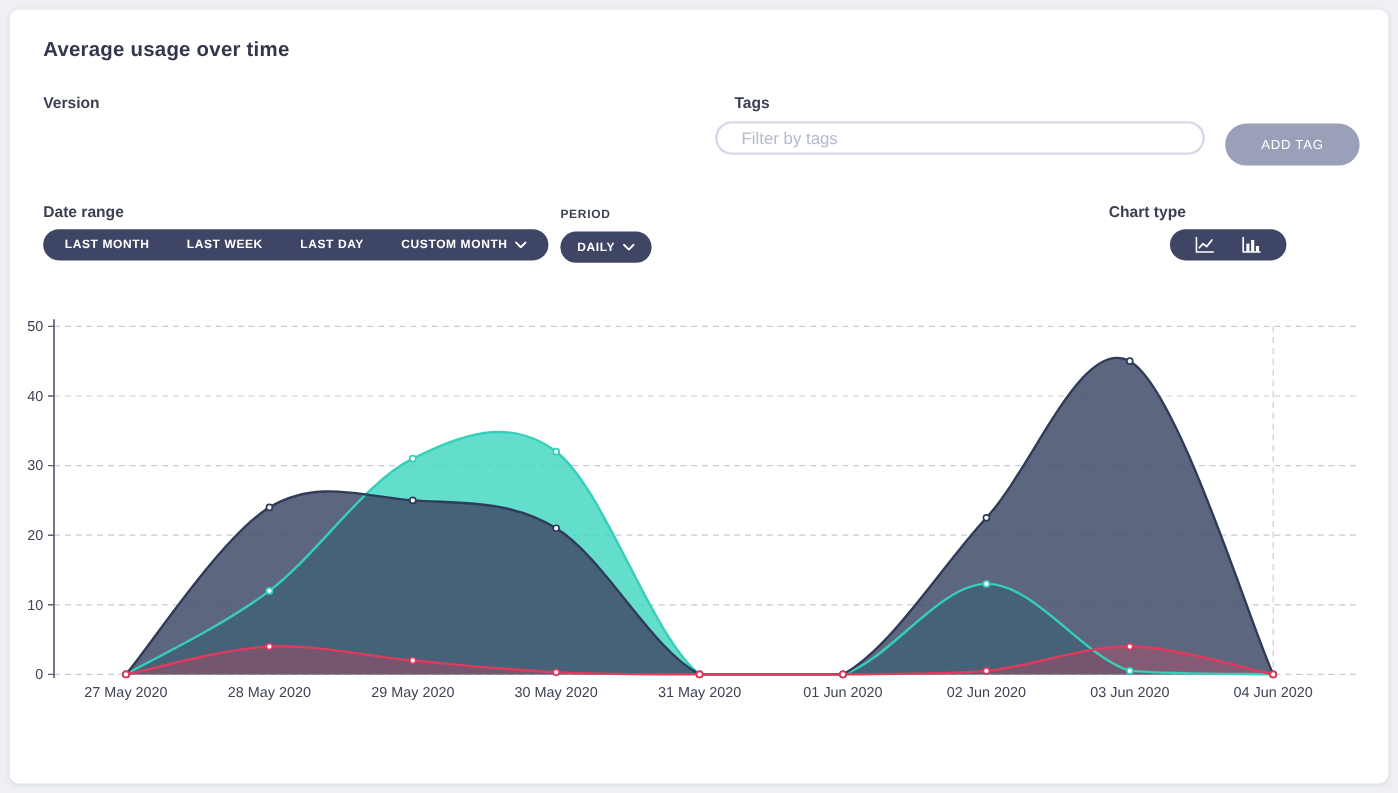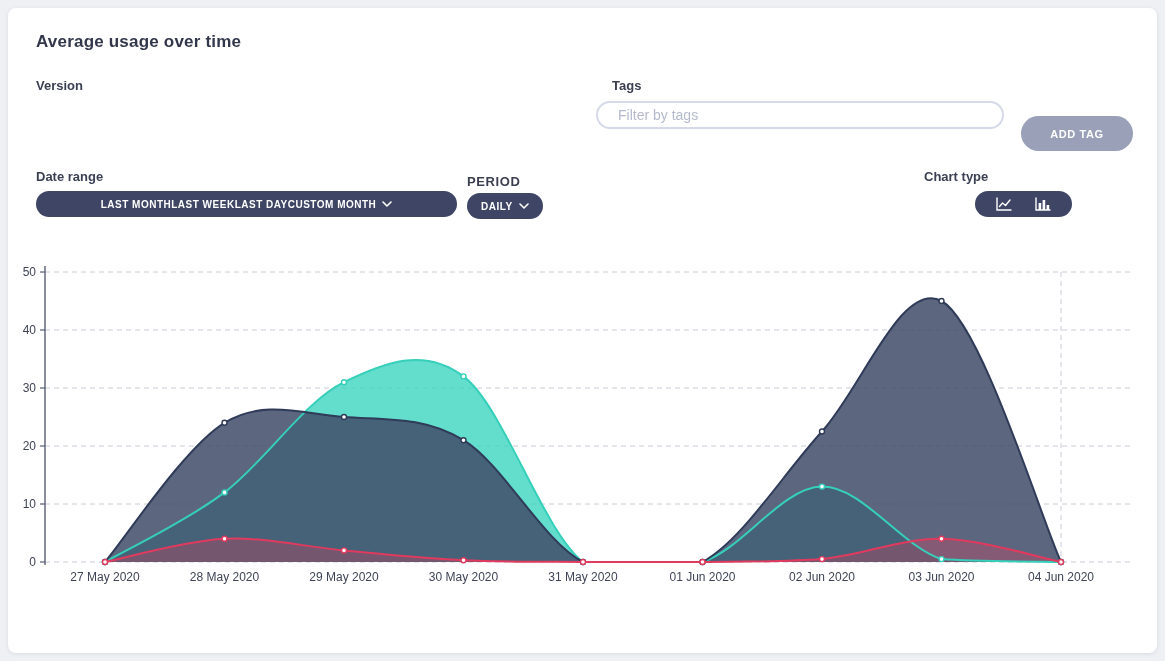--- a/index.html
+++ b/index.html
@@ -27,34 +27,33 @@
     font-size:14px; color:#3a3f52; padding:0 40px 0 20px; outline:none;
     font-family:"Liberation Sans","DejaVu Sans",sans-serif;
   }
   .pill-input::placeholder { color:#b4bacd; }
   .input-icon {
     position:absolute; right:18px; top:50%; transform:translateY(-50%);
     display:flex; align-items:center; cursor:pointer;
   }
   .btn-gray {
     background:#99a0b8; color:#fff; border:none; border-radius:18px;
-    font-size:11px; font-weight:700; letter-spacing:.6px; cursor:pointer;
+    font-size:11px; font-weight:400; letter-spacing:.6px; cursor:pointer;
     font-family:"Liberation Sans","DejaVu Sans",sans-serif;
-    margin-top:13px;
   }
   .dark-pill {
     background:#3e4565; border-radius:13px; height:26px;
     display:flex; align-items:center; color:#fff;
   }
   .dark-pill .opt {
     font-size:10px; font-weight:700; letter-spacing:.5px; color:#fff;
     cursor:pointer; display:flex; align-items:center; gap:6px; white-space:nowrap;
   }
   .mini-label {
-    font-size:13px; font-weight:700; letter-spacing:.6px; color:#3a3f52;
+    font-size:10px; font-weight:700; letter-spacing:.6px; color:#3a3f52;
   }
   .icon-btn {
     display:flex; align-items:center; justify-content:center;
     cursor:pointer; background:none; border:none; height:100%;
   }
   .chart-wrap { left:8px; top:252px; width:1125px; height:340px; }
   svg text { font-family:"Liberation Sans","DejaVu Sans",sans-serif; }
   svg .grid  { stroke:#c9ccd8; stroke-width:1; stroke-dasharray:5 4; }
   svg .tick  { stroke:#585e73; stroke-width:1.2; }
   svg .axis  { stroke:#585e73; stroke-width:1.4; }
@@ -67,21 +66,21 @@
 
   <div class="abs page-title">Average usage over time</div>
 
   <div class="abs field-label" style="left:28px; top:70px;">Version</div>
 
   <div class="abs field-label" style="left:604px; top:70px;">Tags</div>
   <input class="abs pill-input" style="left: 588px; top: 93px; width: 408px; height: 28px; padding-right: 20px;" placeholder="Filter by tags">
   <button class="abs btn-gray" style="left:1013px; top:95px; width:112px; height:35px;">ADD TAG</button>
 
   <div class="abs field-label" style="left:28px; top:161px;">Date range</div>
-  <div class="abs dark-pill" style="left:28px; top:183px; width:421px; justify-content:center; padding:0 18px;">
+  <div class="abs dark-pill" style="left:28px; top:183px; width:421px; justify-content:space-between; padding:0 18px;">
     <span class="opt">
       <span>LAST MONTH</span>
     </span>
     <span class="opt">
       <span>LAST WEEK</span>
     </span>
     <span class="opt">
       <span>LAST DAY</span>
     </span>
     <span class="opt">

